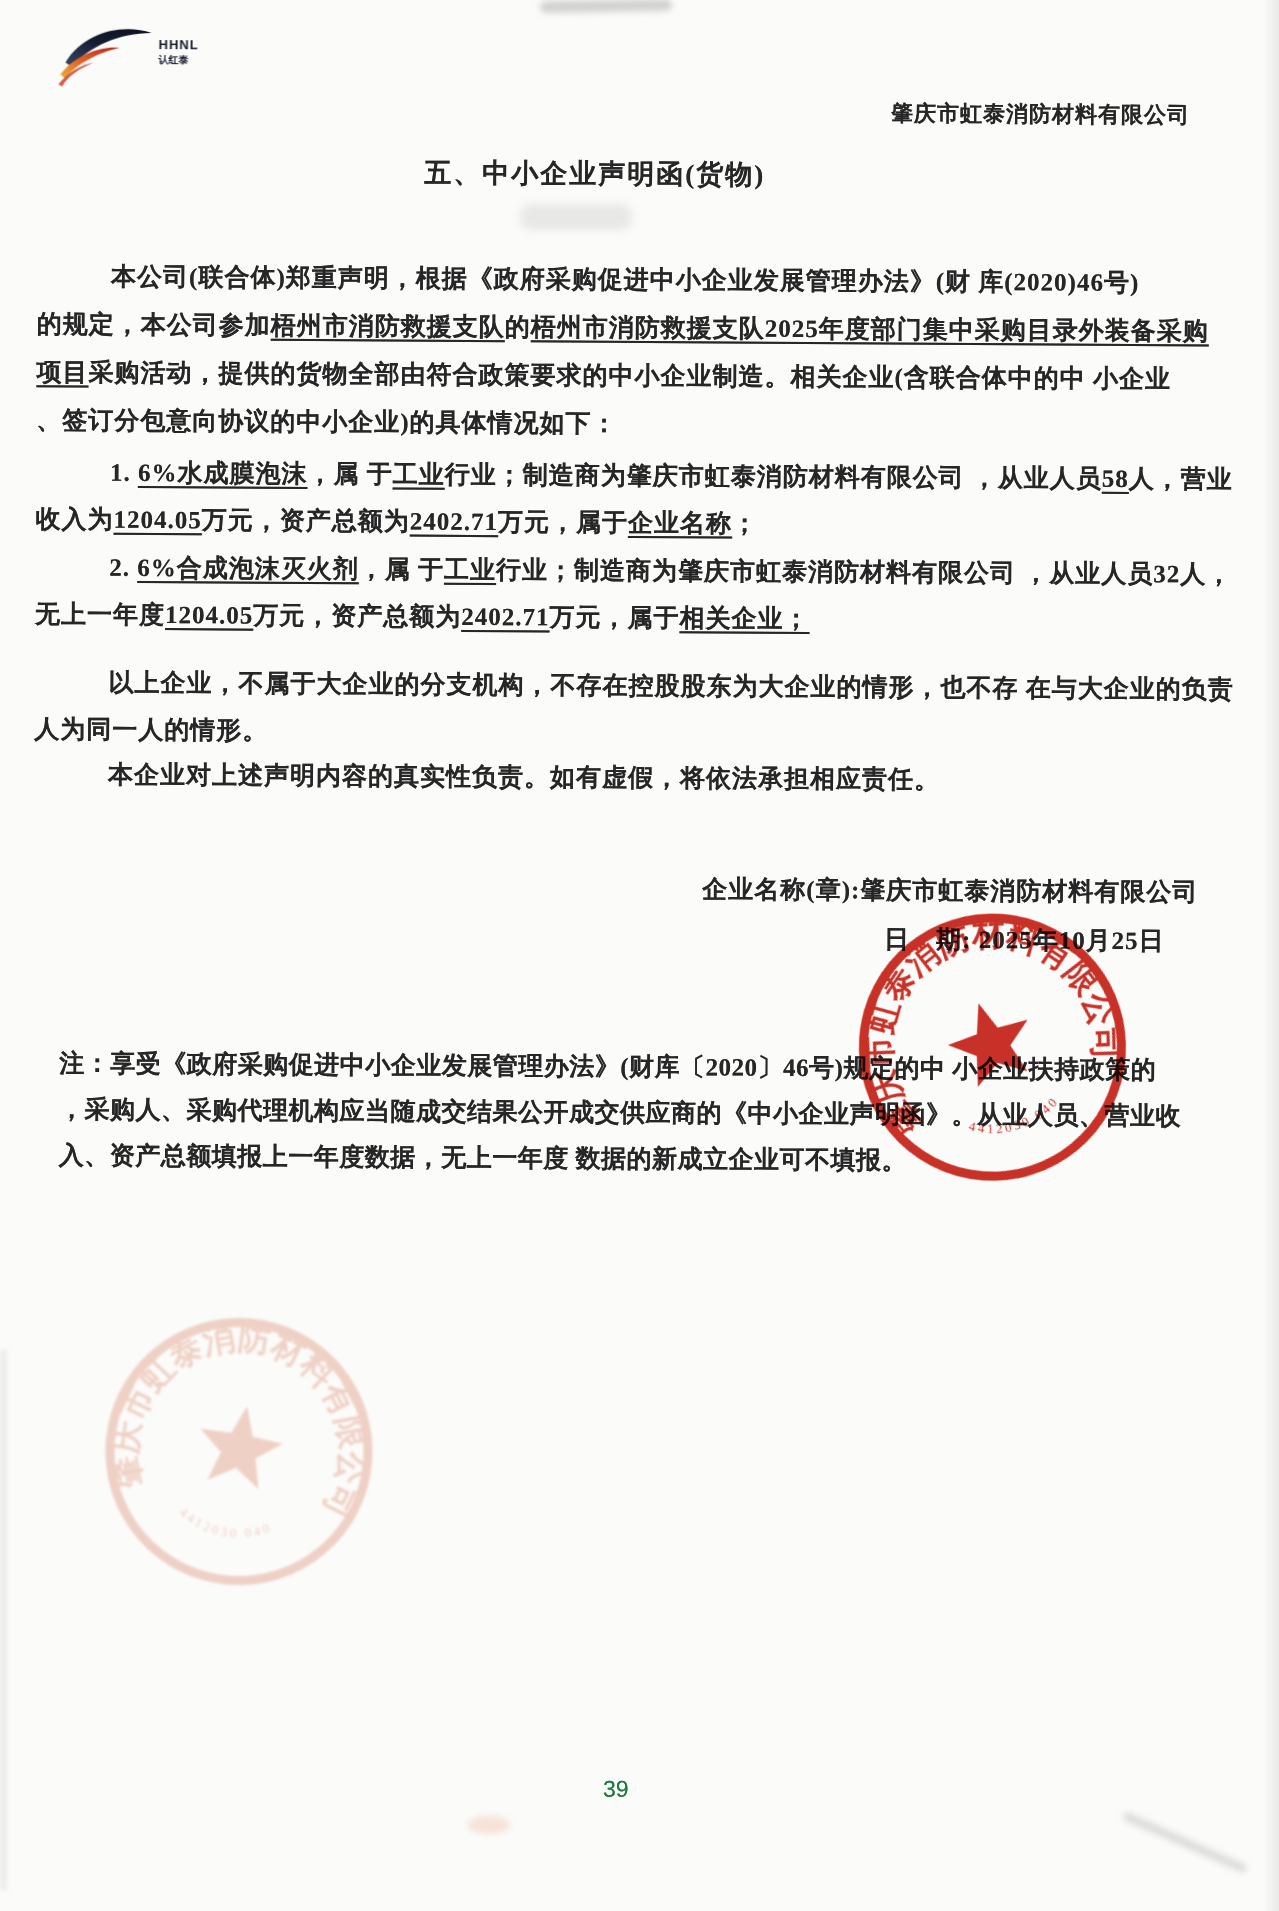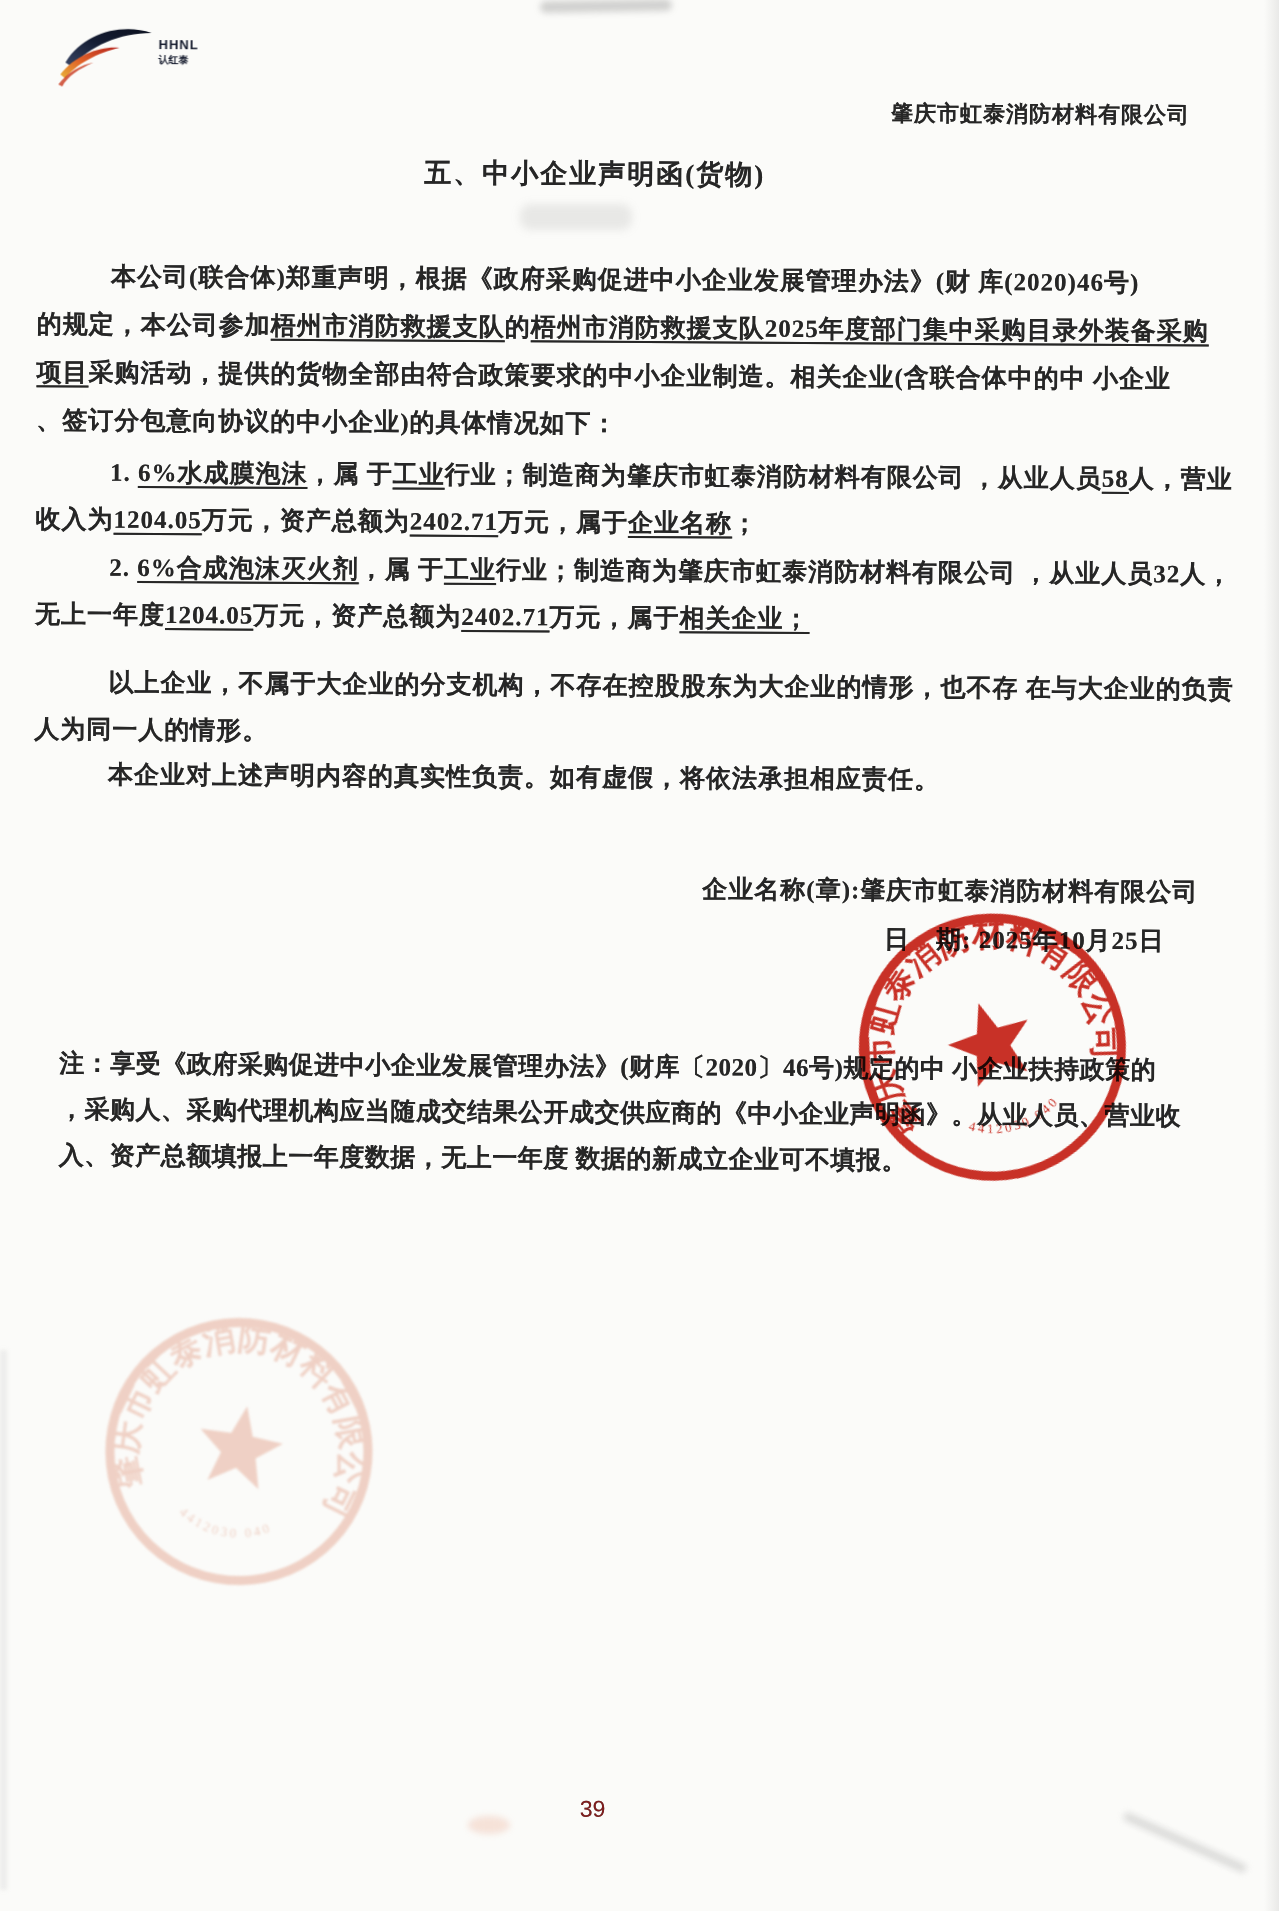--- a/index.html
+++ b/index.html
@@ -33,22 +33,22 @@
   #p2{top:662px;}   #p2 .tline{line-height:47px;}
   #p3{top:758px;}   #p3 .tline{line-height:40px;}
   .u{text-decoration:underline;text-decoration-thickness:2px;text-underline-offset:5px;}
 
   .sig-company{position:absolute;left:702px;top:872px;font-size:25px;font-weight:600;letter-spacing:1px;white-space:nowrap;}
   .sig-date{position:absolute;left:884px;top:921px;font-size:25px;font-weight:600;letter-spacing:1px;white-space:nowrap;}
 
   .note{position:absolute;left:60px;top:1044px;width:1195px;font-size:25px;font-weight:600;}
   .note .tline{line-height:46px;letter-spacing:0.5px;}
 
-  .page-number{position:absolute;left:585px;top:1776px;width:72px;
-               font-size:23px;font-family:"Liberation Sans","DejaVu Sans",sans-serif;color:#7f1d1d;margin-top:20px;}
+  .page-number{position:absolute;left:585px;top:1776px;width:72px;text-align:center;
+               font-size:23px;font-family:"Liberation Sans","DejaVu Sans",sans-serif;color:#15803d;}
 
   
   .stamp{position:absolute;width:284px;height:284px;mix-blend-mode:multiply;}
   .stamp-main{left:851px;top:903px;transform:rotate(-18deg);opacity:.92;filter:blur(.4px);}
   .stamp-faint{left:100px;top:1312px;transform:rotate(10deg);opacity:.34;filter:blur(.8px);}
 
   
   .artifact{position:absolute;pointer-events:none;}
   .a-top{left:540px;top:0;width:132px;height:12px;background:rgba(100,100,100,.28);filter:blur(3px);transform:rotate(-1deg);border-radius:6px;}
   .a-ghost{left:520px;top:204px;width:112px;height:26px;background:rgba(120,120,120,.14);filter:blur(4px);border-radius:10px;}

